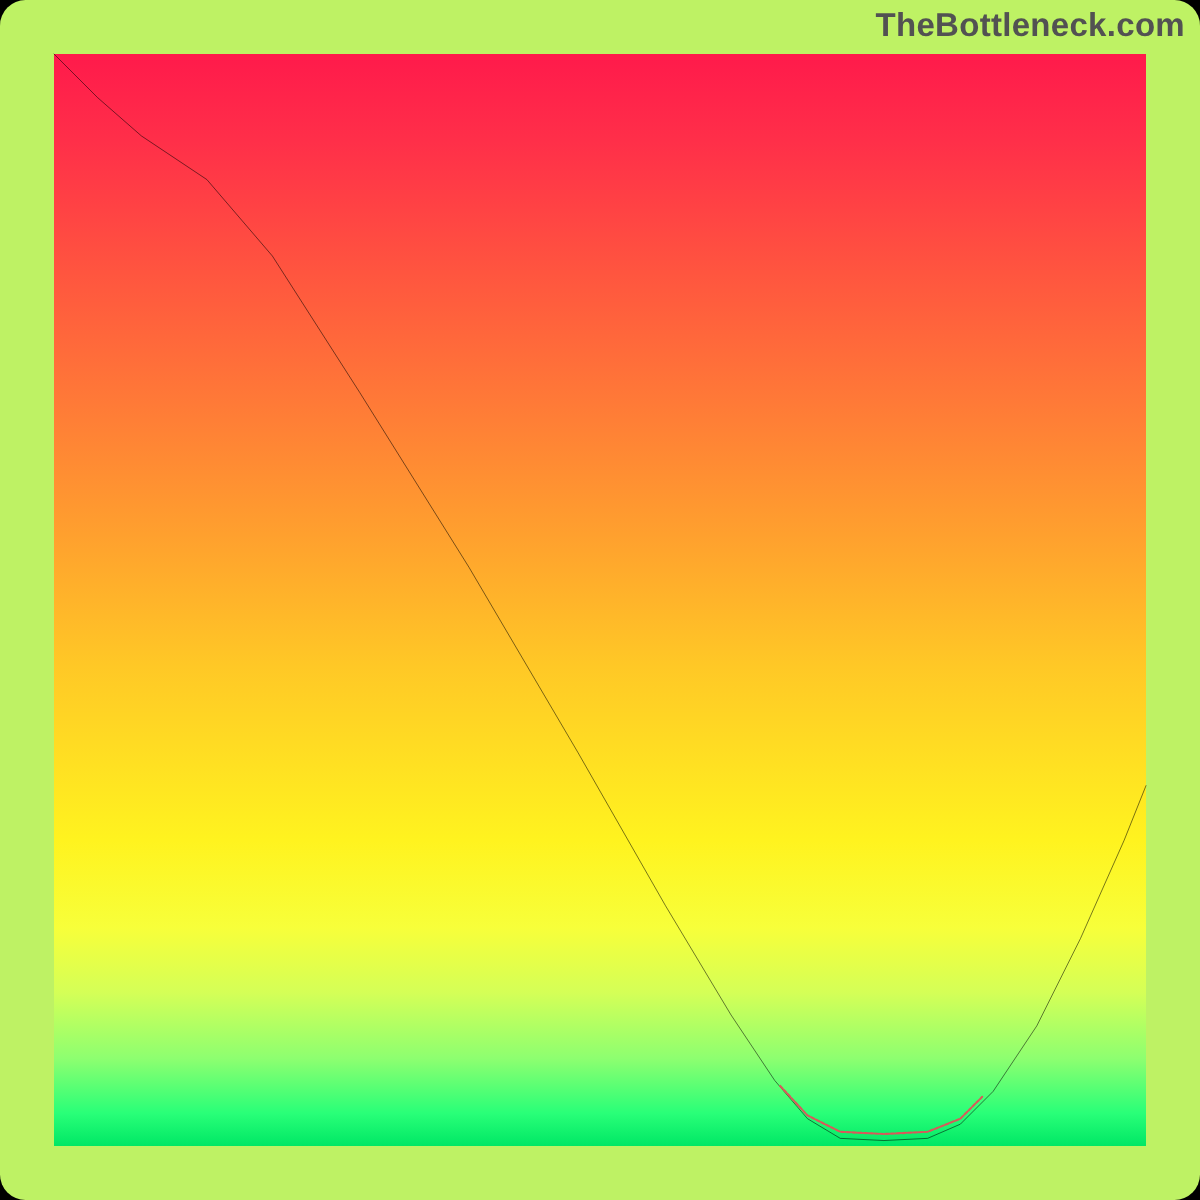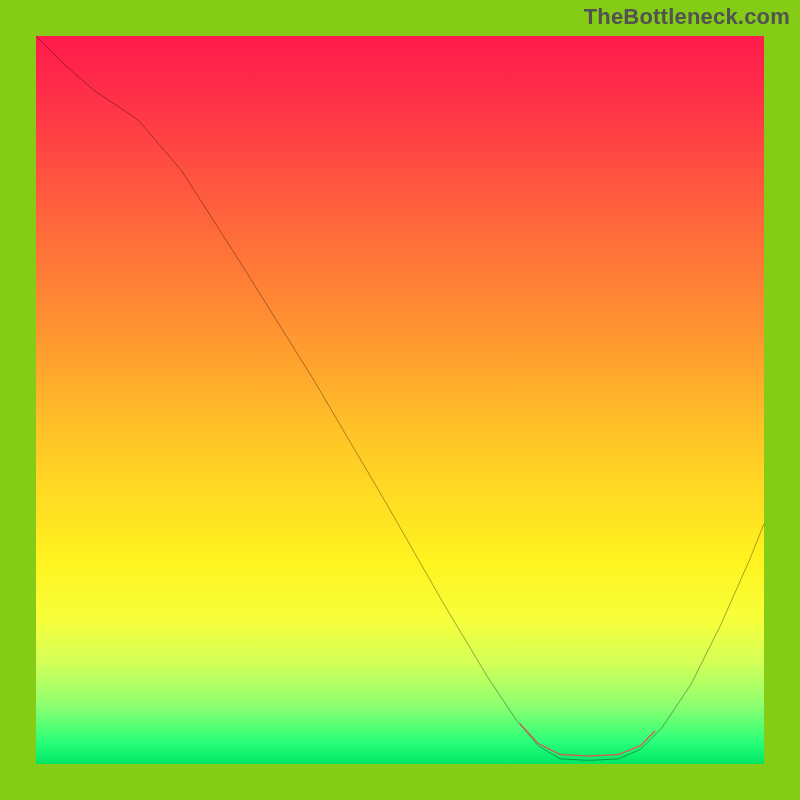--- a/index.html
+++ b/index.html
@@ -8,21 +8,22 @@
     width: 800px;
     height: 800px;
     background: #000;
     overflow: hidden;
     font-family: Arial, Helvetica, sans-serif;
   }
   .frame {
     position: relative;
     width: 800px;
     height: 800px;
-    background: #84cc16;
+    background: #bef264;
+    border-radius: 17px;
   }
   .watermark {
     position: absolute;
     top: 4px;
     right: 10px;
     color: #525252;
     font-size: 22px;
     font-weight: 600;
     letter-spacing: 0.2px;
     z-index: 3;

